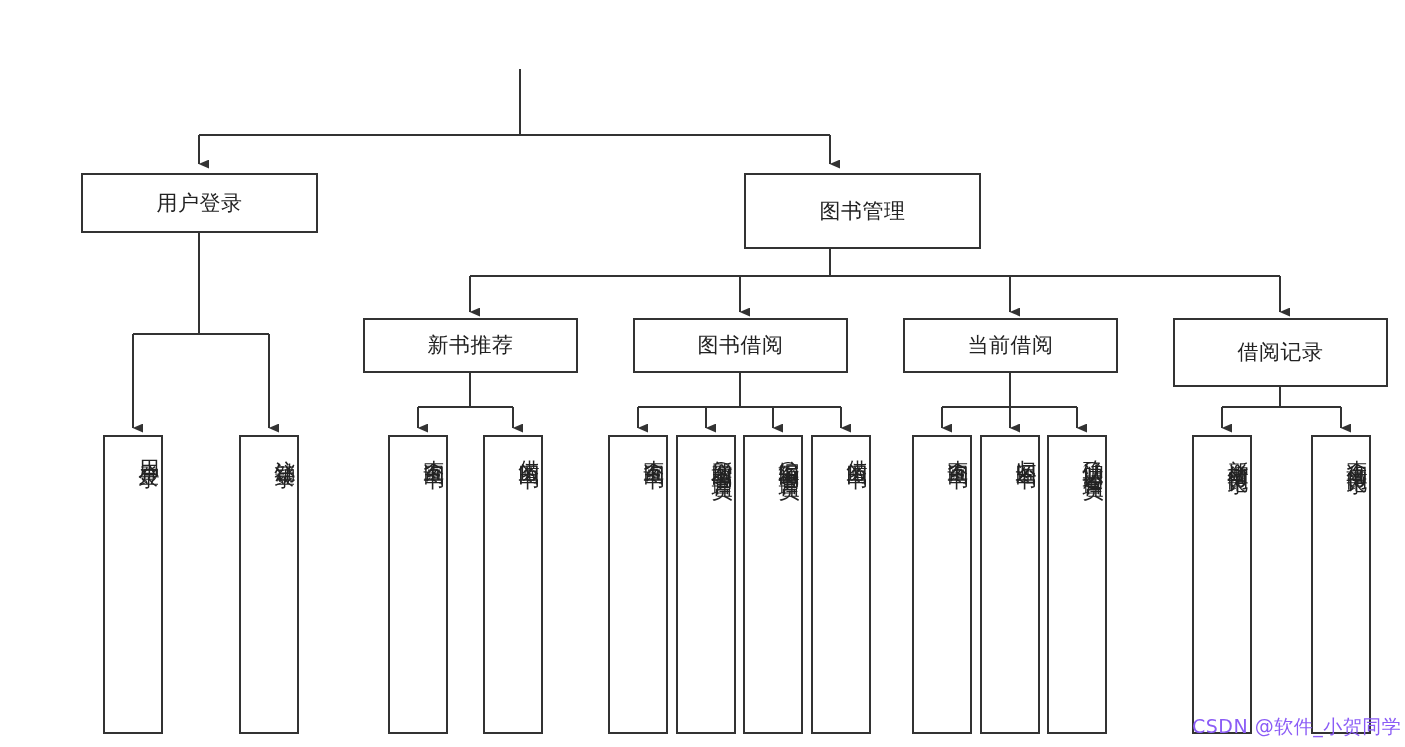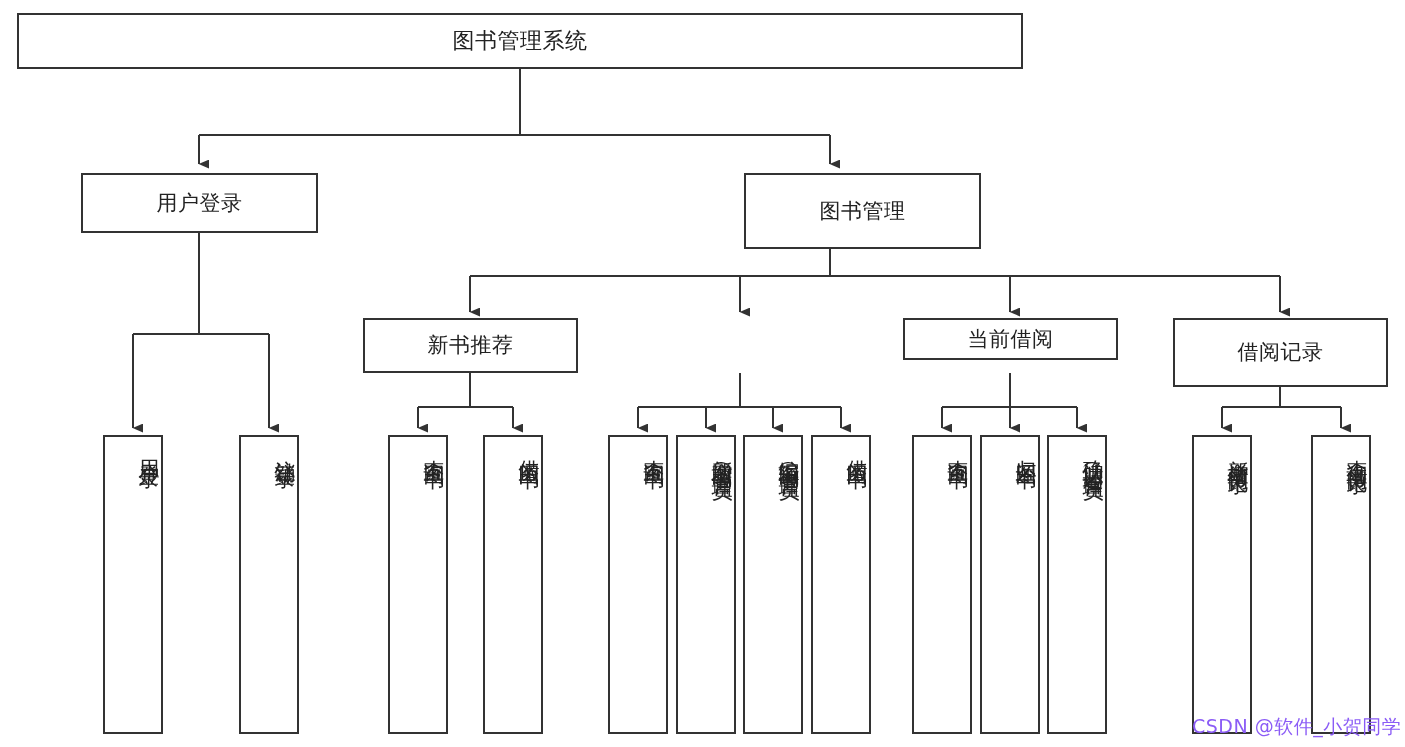--- a/index.html
+++ b/index.html
@@ -128,38 +128,38 @@
 
       <path d="M1280,373 L1280,407"></path>
       <path d="M1222,407 L1341,407"></path>
       <path d="M1222,407 L1222,428" marker-end="url(#arrowhead)"></path>
       <path d="M1341,407 L1341,428" marker-end="url(#arrowhead)"></path>
     </g>
   </svg>
 
   <div class="node-layer">
 
-    <div class="node root horizontal" style="left:17px; top:13px; width:1006px; height:56px;">
-      <span class="node-label">图书管理系统</span>
-    </div>
 
     <div class="node horizontal" style="left:81px; top:173px; width:237px; height:60px;">
       <span class="node-label">用户登录</span>
     </div>
 
     <div class="node horizontal" style="left:744px; top:173px; width:237px; height:76px;">
       <span class="node-label">图书管理</span>
     </div>
 
     <div class="node horizontal" style="left:363px; top:318px; width:215px; height:55px;justify-content:center;">
       <span class="node-label">新书推荐</span>
     </div>
 
-
-    <div class="node horizontal" style="left:903px; top:318px; width:215px; height:42px;">
+    <div class="node horizontal" style="left:633px; top:318px; width:215px; height:55px;">
+      <span class="node-label">图书借阅</span>
+    </div>
+
+    <div class="node horizontal" style="left:903px; top:318px; width:215px; height:55px;">
       <span class="node-label">当前借阅</span>
     </div>
 
     <div class="node horizontal" style="left:1173px; top:318px; width:215px; height:69px;">
       <span class="node-label">借阅记录</span>
     </div>
 
     <div class="node vertical" style="left:103px; top:435px; width:60px; height:299px;">
       <span class="node-label">用户登录</span>
     </div>

